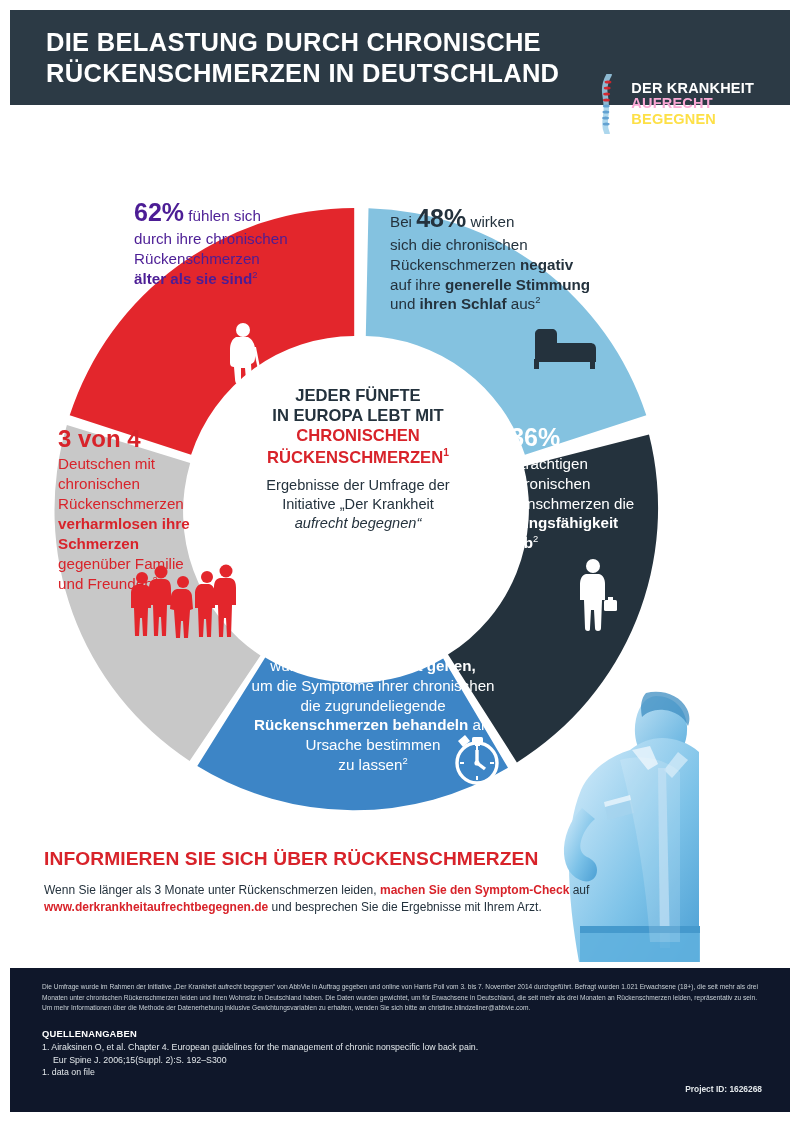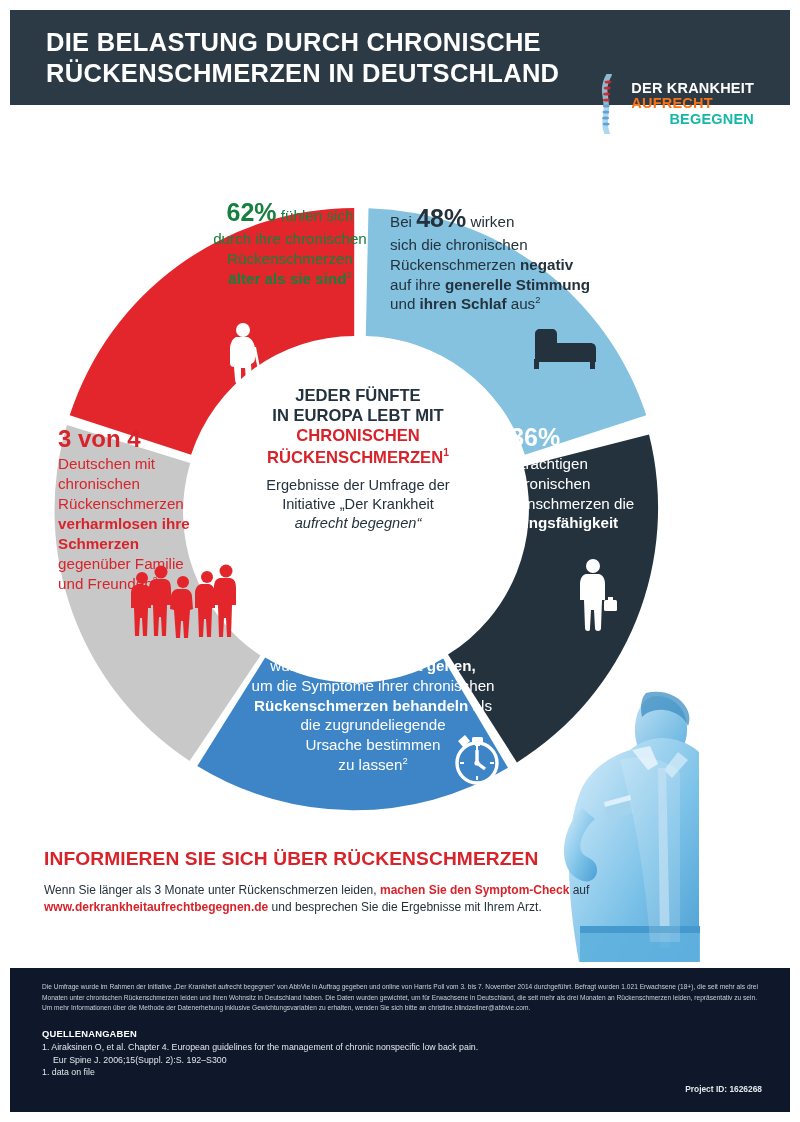--- a/index.html
+++ b/index.html
@@ -32,22 +32,22 @@
     position: absolute; right: 36px; top: 22px;
     display: flex; align-items: center; gap: 9px; margin-top: 42px;
   }
   .spine-icon { width: 26px; height: 60px; display:block; }
   .brand-words { line-height: 1.08; }
   .brand-words div {
     font-size: 14.5px; font-weight: bold; letter-spacing: 0.2px;
     text-transform: uppercase;
   }
   .brand-l1 { color:#ffffff; }
-  .brand-l2 { color:#f97316; }
-  .brand-l3 { color:#14b8a6;text-align:right; }
+  .brand-l2 { color:#f9a8d4; }
+  .brand-l3 { color:#fde047; }
 
   
   .donut-wrap {
     position: absolute; left: 48px; top: 128px;
     width: 615px; height: 700px;
   }
   .donut-svg { position:absolute; left:0; top:0; }
 
   .seg-label {
     position: absolute;
@@ -55,22 +55,22 @@
   }
   .seg-label .big {
     font-weight: bold;
     font-size: 25px;
   }
   .seg-label .b { font-weight: bold; }
   .seg-label sup { font-size: 0.62em; vertical-align: super; }
 
   
   #lbl-62 {
-    left: 92px; top: 68px; width: 300px;
-    color:#15803d; font-size: 15.2px; text-align: center;
+    left: 86px; top: 68px; width: 300px;
+    color:#4c1d95; font-size: 15.2px; text-align: left;
   }
   #lbl-48 {
     left: 342px; top: 74px; width: 258px;
     color:#24323d; font-size: 15.2px; text-align: left;
   }
   #lbl-36 {
     left: 436px; top: 293px; width: 200px;
     color:#ffffff; font-size: 15.2px; text-align: left;
   }
   #lbl-33 {
@@ -211,27 +211,28 @@
         <div><span>Rückenschmerzen </span><span class="b">negativ</span></div>
         <div><span>auf ihre </span><span class="b">generelle Stimmung</span></div>
         <div><span>und </span><span class="b">ihren Schlaf</span><span> aus</span><sup>2</sup></div>
       </div>
     <div class="seg-label" id="lbl-36">
         <div><span>Bei </span><span class="big">36%</span></div>
         <div><span>beeinträchtigen</span></div>
         <div><span>die chronischen</span></div>
         <div><span>Rückenschmerzen die</span></div>
         <div><span class="b">Leistungsfähigkeit</span></div>
+        <div><span class="b">im Job</span><sup>2</sup></div>
       </div>
     <div class="seg-label" id="lbl-33">
         <div><span class="big">33%</span><span> der Befragten</span></div>
         <div><span>würden eher </span><span class="b">zum Arzt gehen,</span></div>
         <div><span>um die Symptome ihrer chronischen</span></div>
+        <div><span>die zugrundeliegende</span></div>
         <div><span class="b">Rückenschmerzen behandeln</span><span> als</span></div>
-        <div><span>die zugrundeliegende</span></div>
         <div><span>Ursache bestimmen</span></div>
         <div><span>zu lassen</span><sup>2</sup></div>
       </div>
     <div class="seg-label" id="lbl-34">
         <div><span class="big">3 von 4</span></div>
         <div><span>Deutschen mit</span></div>
         <div><span>chronischen</span></div>
         <div><span>Rückenschmerzen</span></div>
         <div><span class="b">verharmlosen ihre</span></div>
         <div><span class="b">Schmerzen</span></div>

